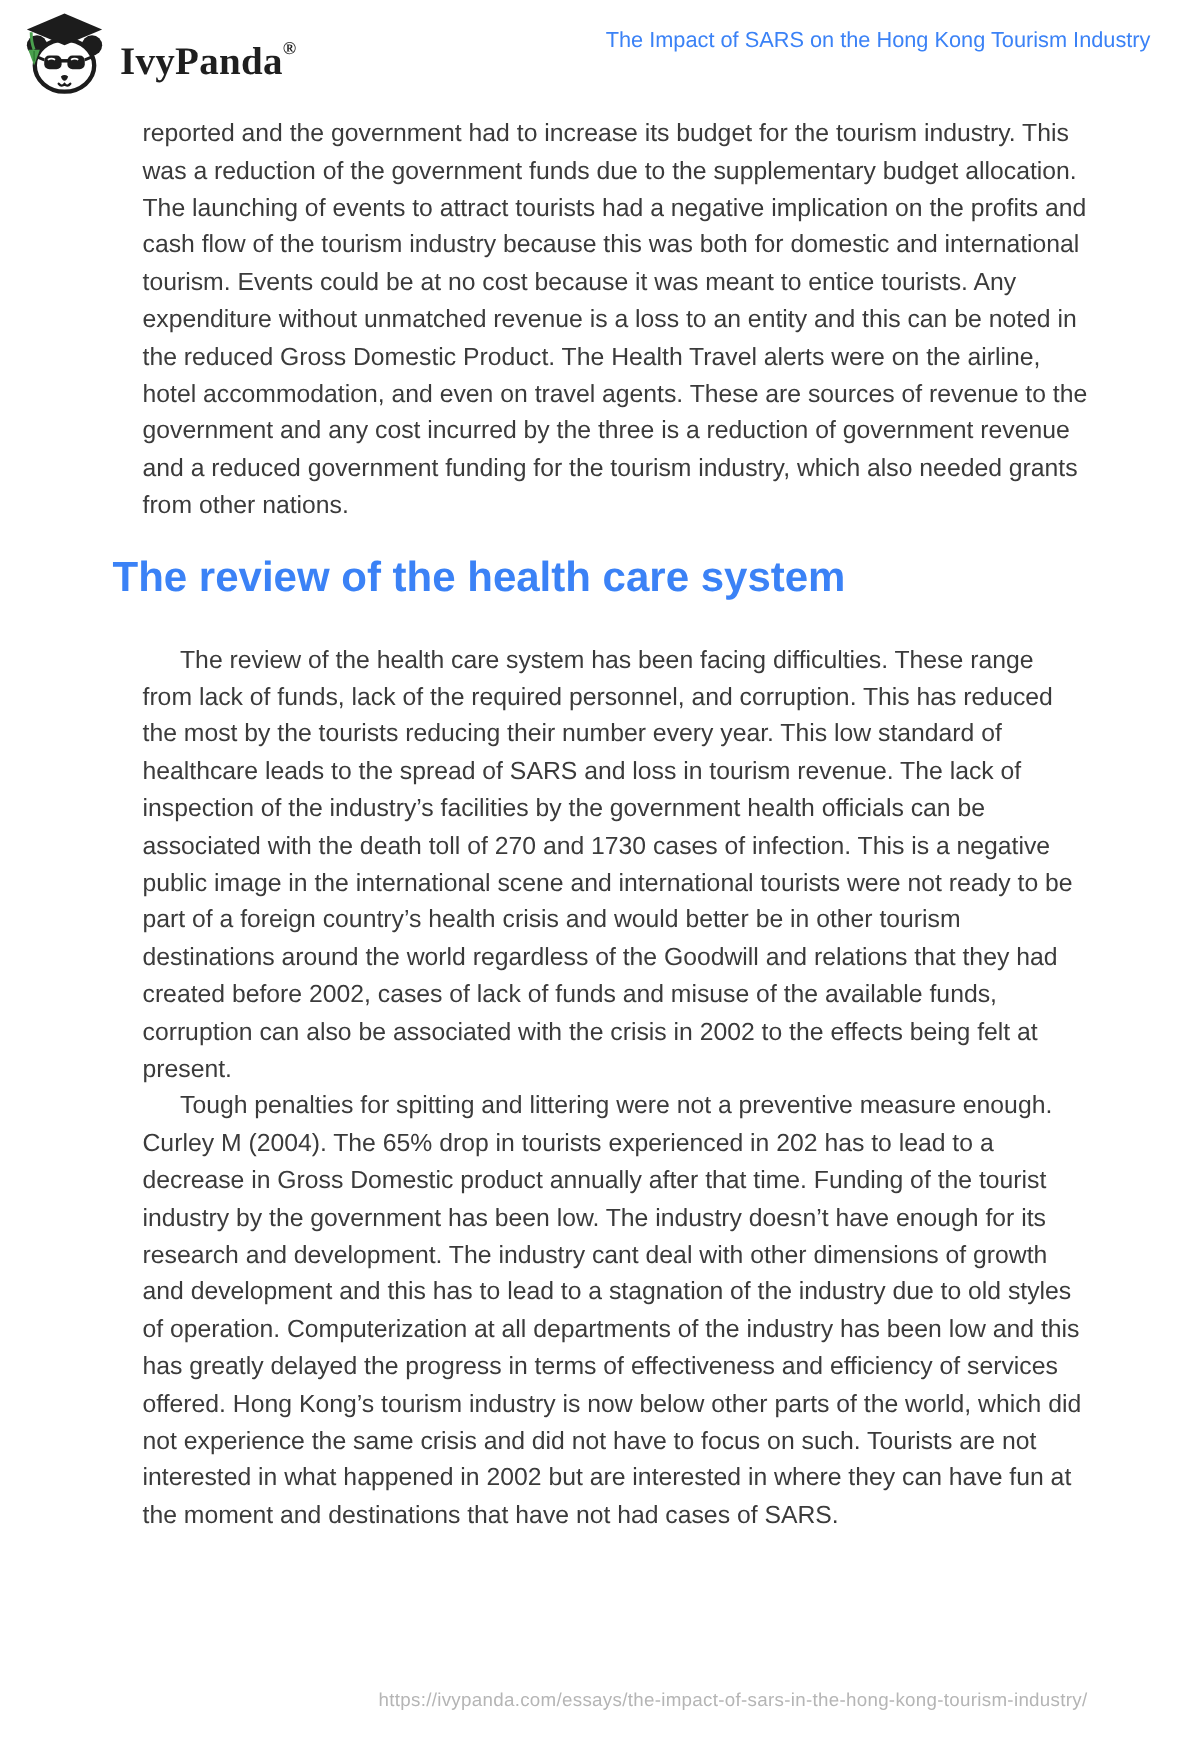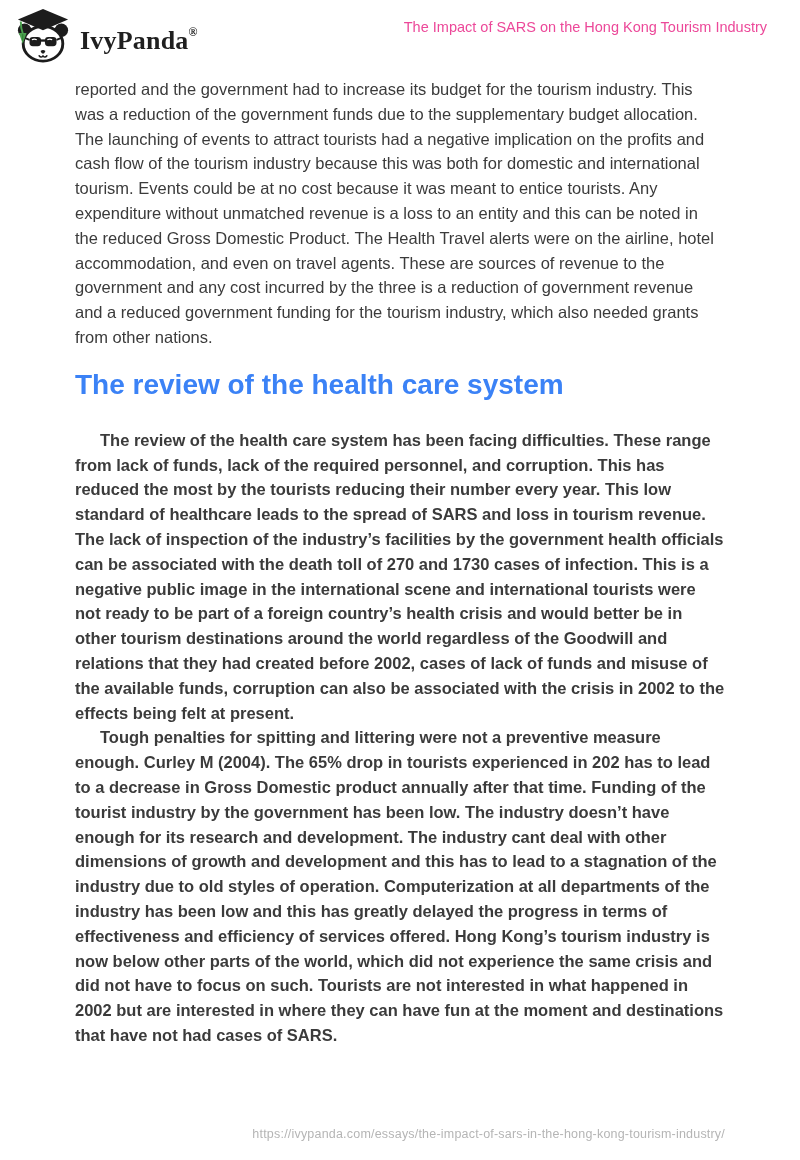--- a/index.html
+++ b/index.html
@@ -44,36 +44,37 @@
     font-family: "Liberation Serif", serif;
     font-weight: 700;
     font-size: 12px;
     color: #1f1f1f;
     vertical-align: top;
     position: relative;
     top: -2px;
   }
   .doc-title {
     font-size: 14.5px;
-    color: #ec4899;
+    color: #3b82f6;
     padding-top: 11px;
     text-align: right;
   }
   
   .content {
     padding: 11px 75px 0 75px;
     color: #3b3b3b;
   }
   .body-para {
     font-size: 16.5px;
     line-height: 24.8px;
     color: #3b3b3b;
     text-align: left;
+    margin-left: 20px;
   }
-  .body-para.indent { text-indent: 25px; font-weight: bold; }
+  .body-para.indent { text-indent: 25px; }
   .section-heading {
     font-size: 28px;
     line-height: 35px;
     font-weight: 700;
     color: #3b82f6;
     margin: 17px 0 26px 0;
     font-family: "Liberation Sans", sans-serif;
   }
   
   .page-footer {

